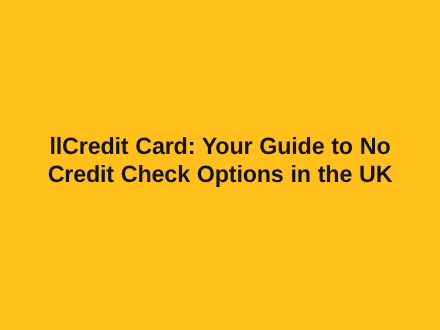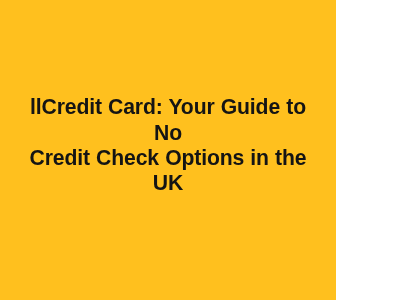--- a/index.html
+++ b/index.html
@@ -10,21 +10,21 @@
   body {
     width: 400px;
     height: 300px;
     overflow: hidden;
     font-family: "Liberation Sans", sans-serif;
   }
 
   .featured-card {
     position: relative;
     box-sizing: border-box;
-    width: 336px;
+    width: 400px;
     height: 300px;
     background: #FFC01E;
     display: flex;
     align-items: center;
     justify-content: center;
   }
 
   .headline-block {
     width: 100%;
     padding: 0 14px 8px 14px;

